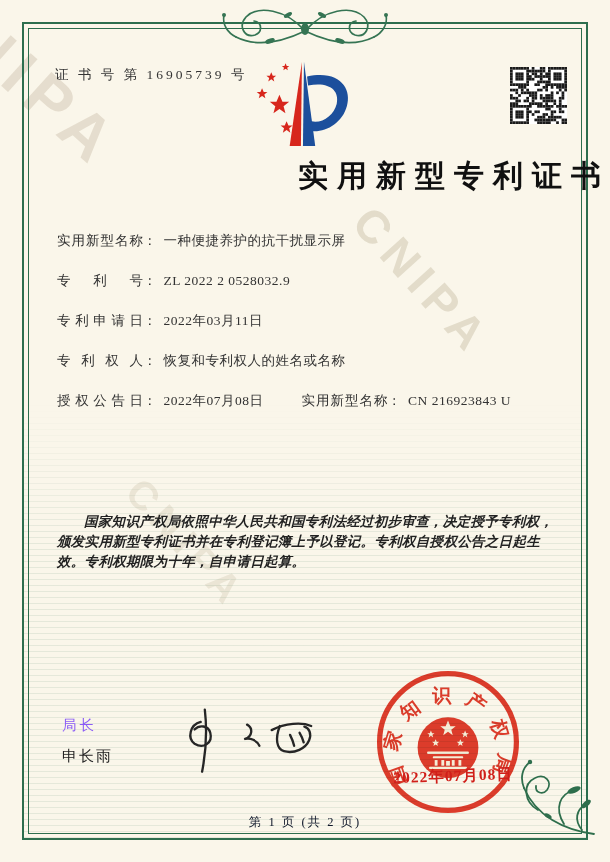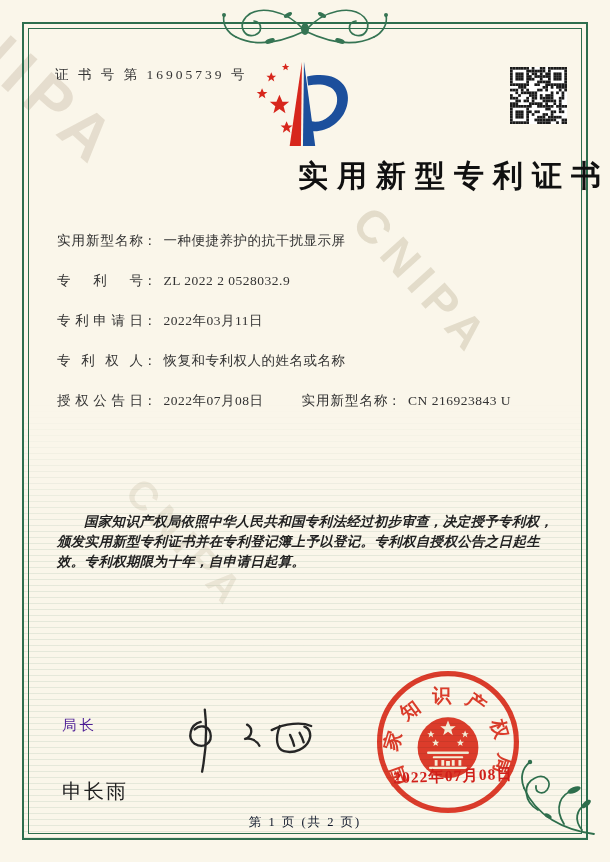--- a/index.html
+++ b/index.html
@@ -33,22 +33,22 @@
   .frow{margin-bottom:19px;line-height:21px;white-space:nowrap;}
   .flabel{display:inline-block;width:86px;text-align:justify;text-align-last:justify;vertical-align:top;}
   .colon{display:inline-block;margin-right:7px;vertical-align:top;}
   .fvalue{display:inline-block;vertical-align:top;letter-spacing:.5px;}
   .frow-addr .fvalue{white-space:normal;width:368px;}
   .grant .pair2{margin-left:38px;}
   
   .paras{position:absolute;left:57px;top:512px;width:500px;font-size:13.5px;color:#222;}
   .paras p{margin:0 0 6px 0;line-height:20px;text-indent:2em;font-style:italic;letter-spacing:.3px;font-weight:bold;}
   
-  .signer-title{position:absolute;left:62px;top:716px;font-size:14.5px;letter-spacing:3px;color:#4c1d95;font-family:Liberation Serif, serif;}
-  .signer-name{position:absolute;left:62px;top:778px;font-size:20px;letter-spacing:2px;color:#222;font-family:Liberation Mono, monospace;}
+  .signer-title{position:absolute;left:62px;top:716px;font-size:14.5px;letter-spacing:3px;color:#8b5cf6;font-family:Liberation Serif, serif;}
+  .signer-name{position:absolute;left:62px;top:747px;font-size:15px;letter-spacing:2px;color:#222;font-family:Liberation Mono, monospace;}
   .signature{position:absolute;left:168px;top:700px;width:150px;height:82px;}
   .seal{position:absolute;left:372px;top:666px;width:152px;height:152px;mix-blend-mode:multiply;opacity:.95;}
   .seal-date{position:absolute;left:378px;top:766px;width:150px;text-align:center;
              font-size:15.5px;font-weight:bold;color:#d01f1a;letter-spacing:1px;
              transform:rotate(-2deg);z-index:5;}
   .footer{position:absolute;left:0;top:814px;width:100%;text-align:center;
           font-size:12.5px;letter-spacing:2px;color:#0f172a;}
 </style>
 </head>
 <body>

